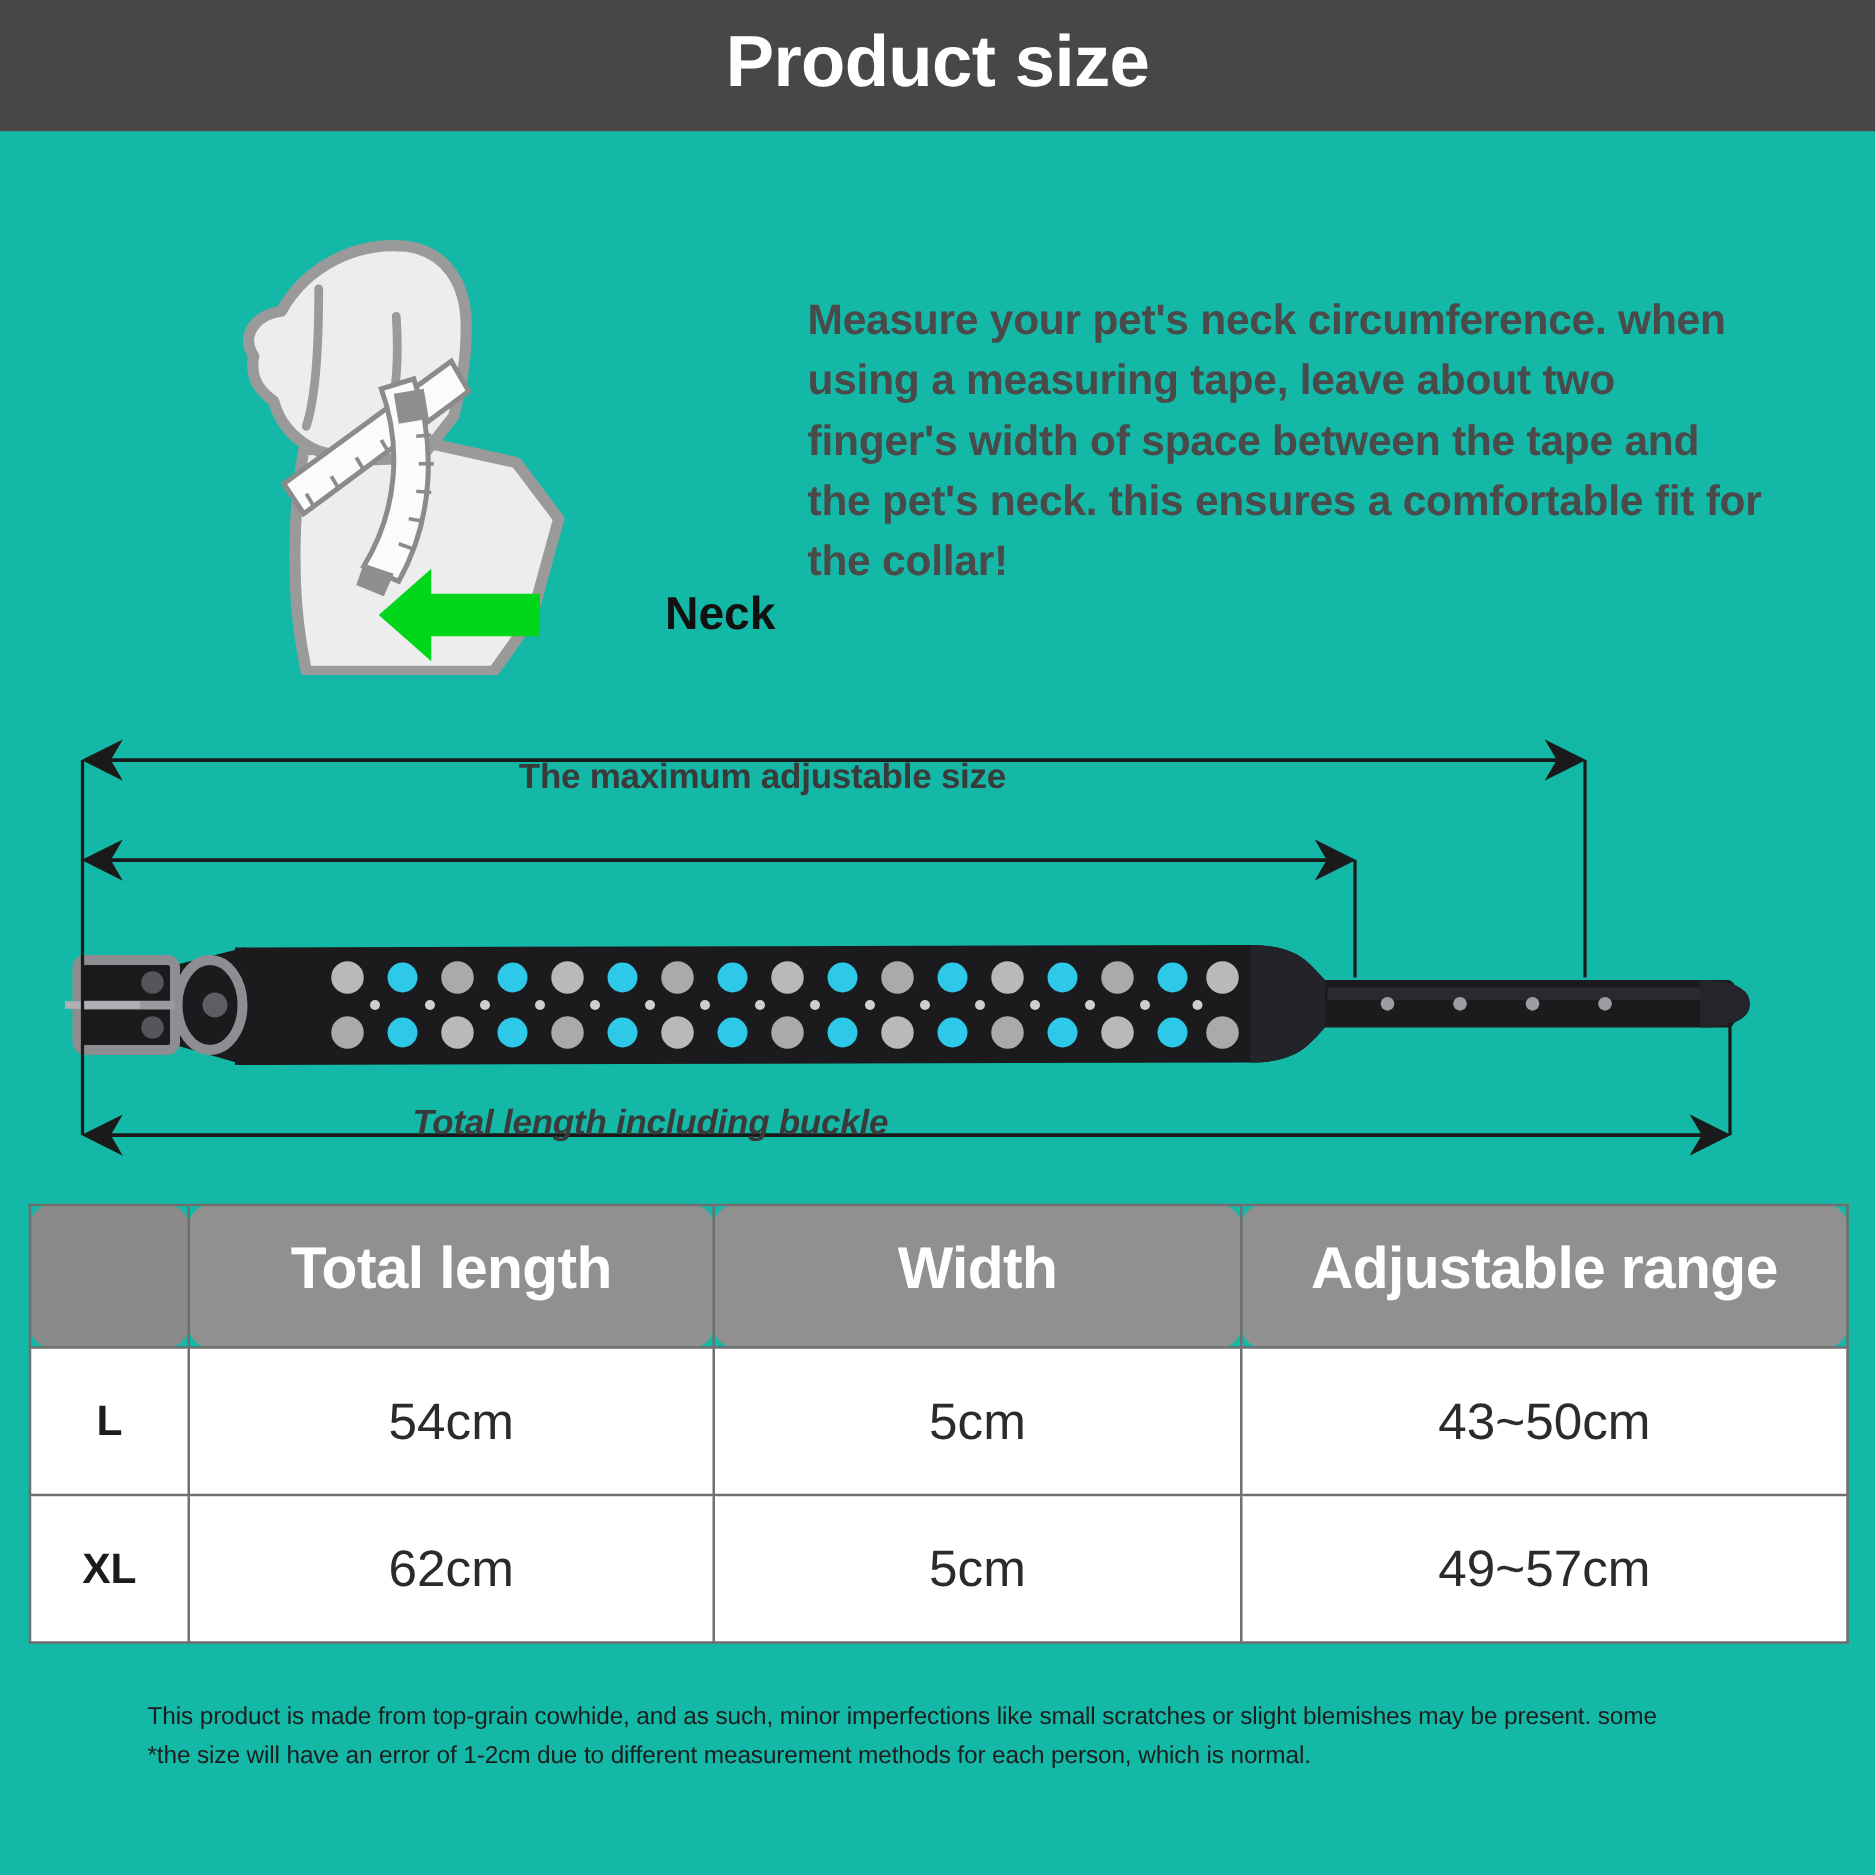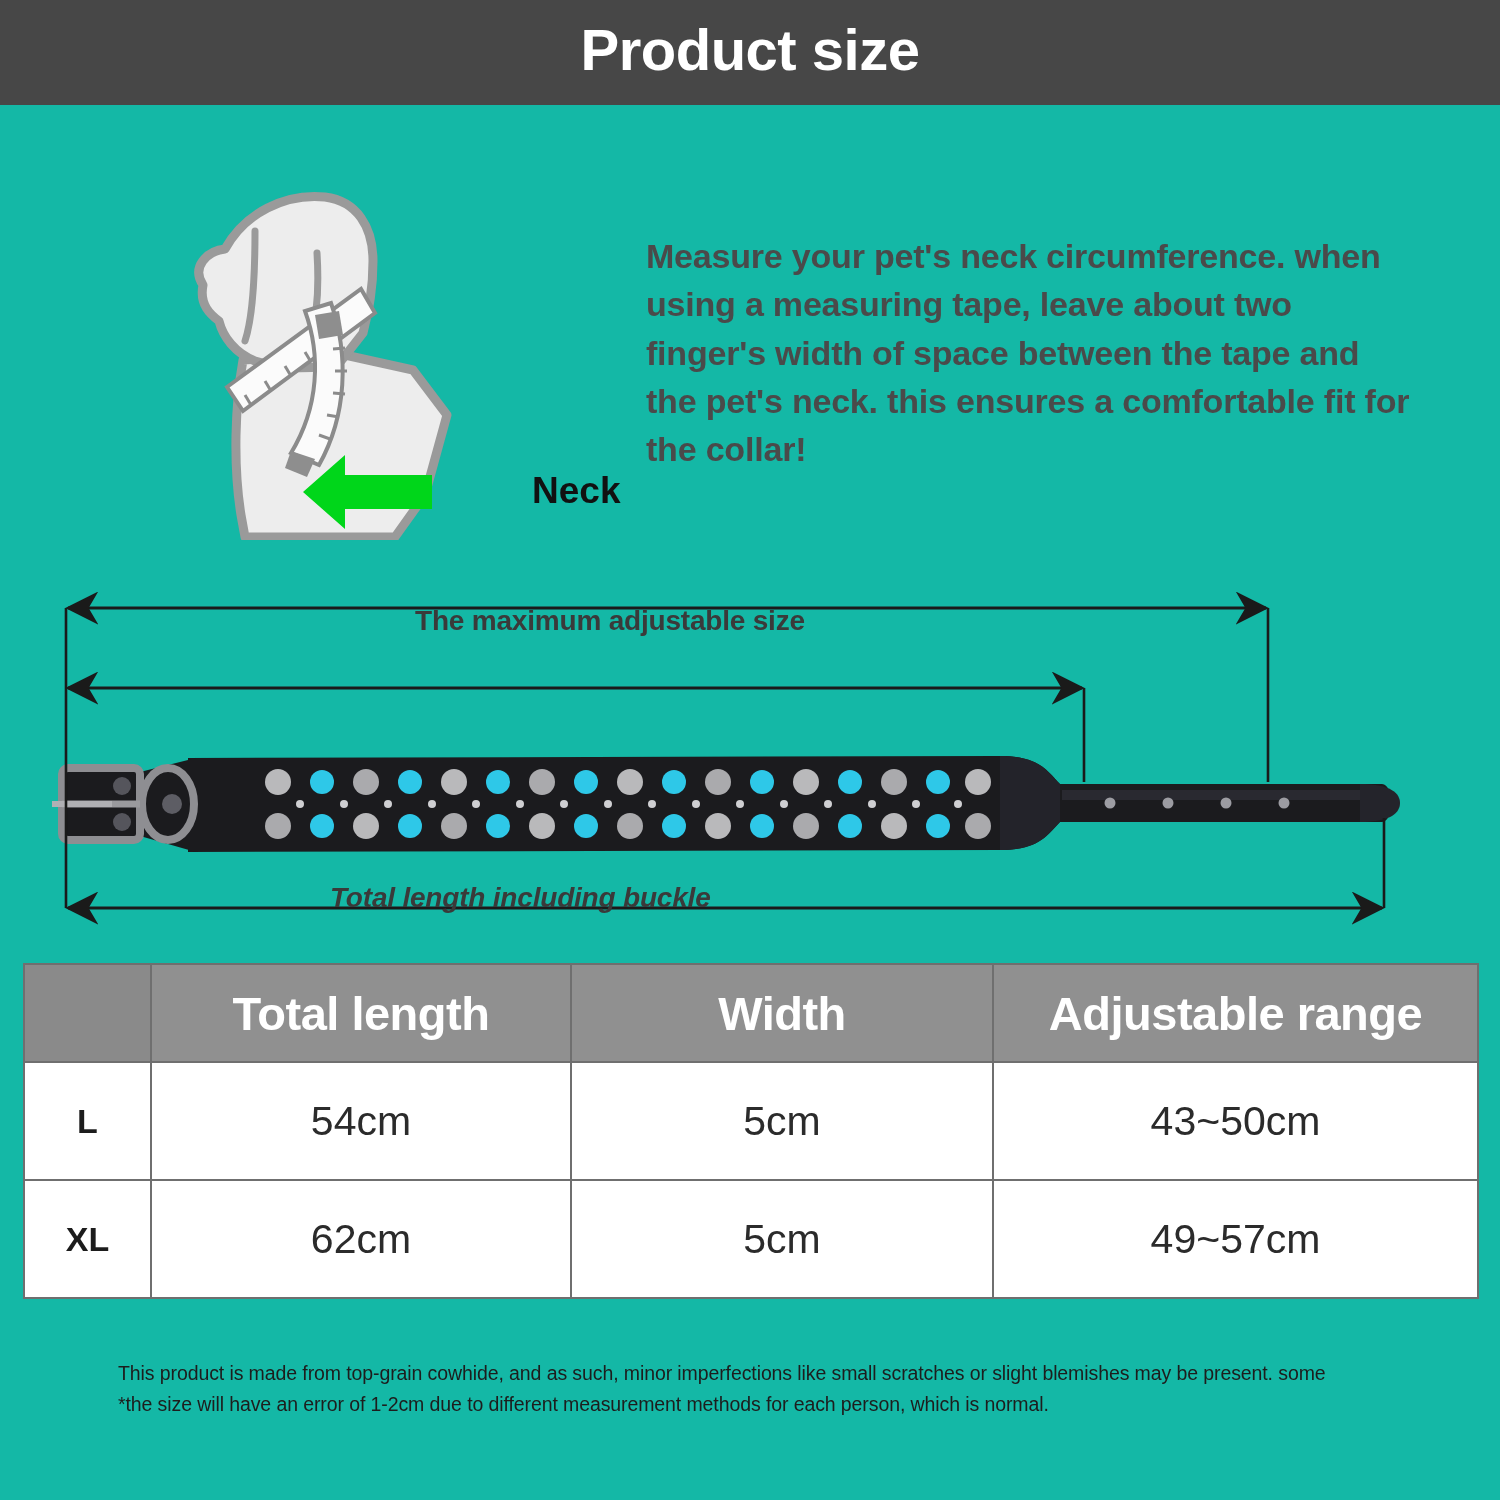--- a/index.html
+++ b/index.html
@@ -106,21 +106,22 @@
     vertical-align: middle;
     padding: 0;
   }
   #size-table thead th {
     background: #909090;
     color: #ffffff;
     height: 96px;
     font-size: 47px;
     font-weight: bold;
     letter-spacing: -0.5px;
-    padding-bottom: 0;
+    padding-bottom: 16px;
+    border-radius: 17px;
   }
   #size-table thead th.corner { background: #8a8a8a; }
   #size-table tbody td {
     background: #ffffff;
     color: #2b2b2b;
     height: 116px;
     font-size: 41px;
     font-weight: normal;
   }
   #size-table tbody td.size-cell {

